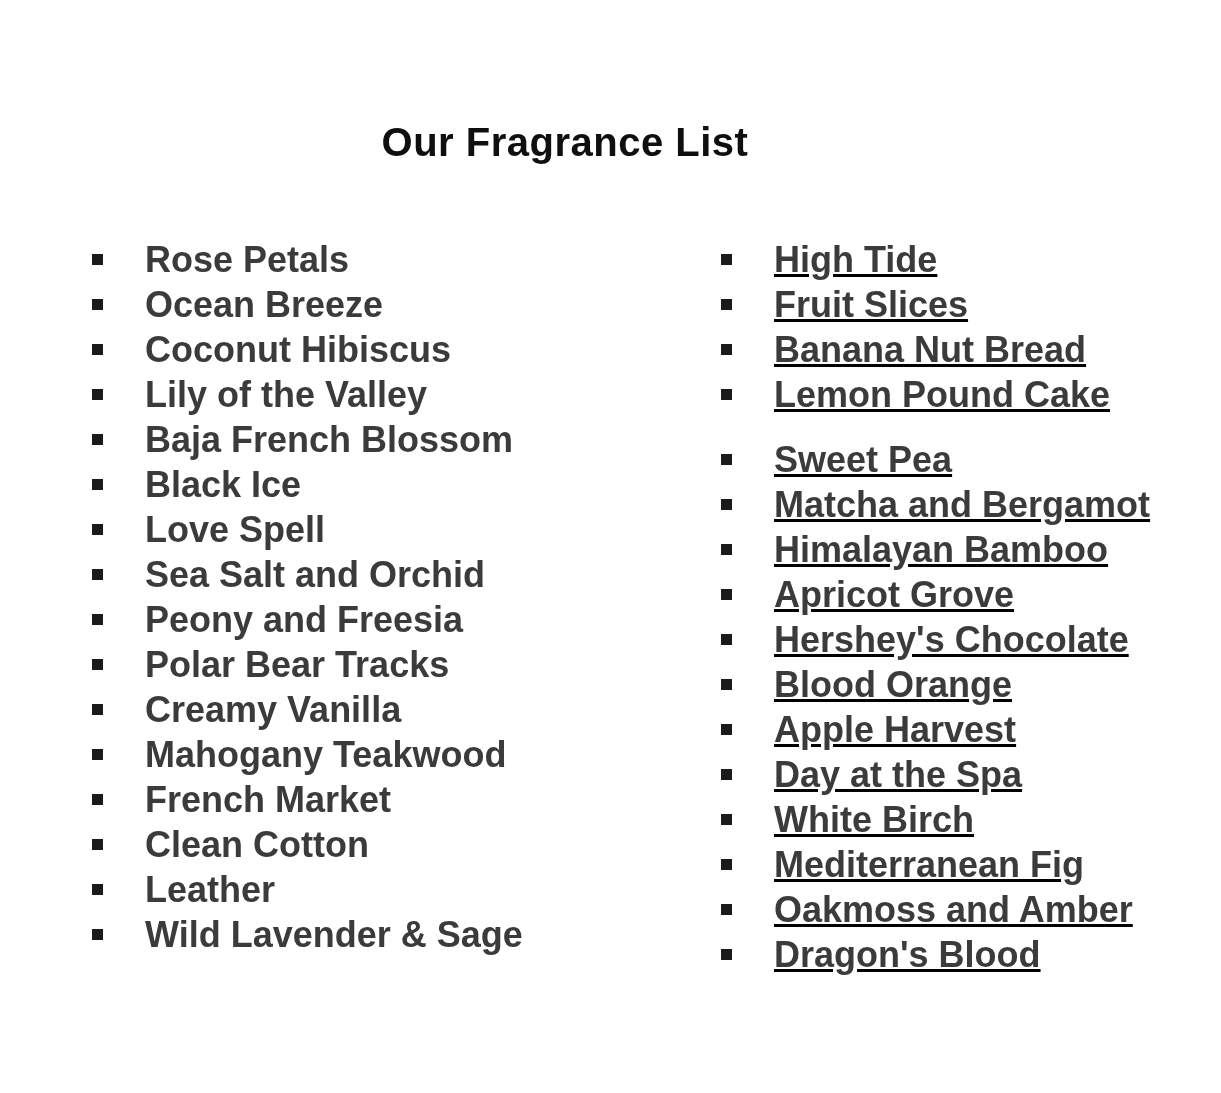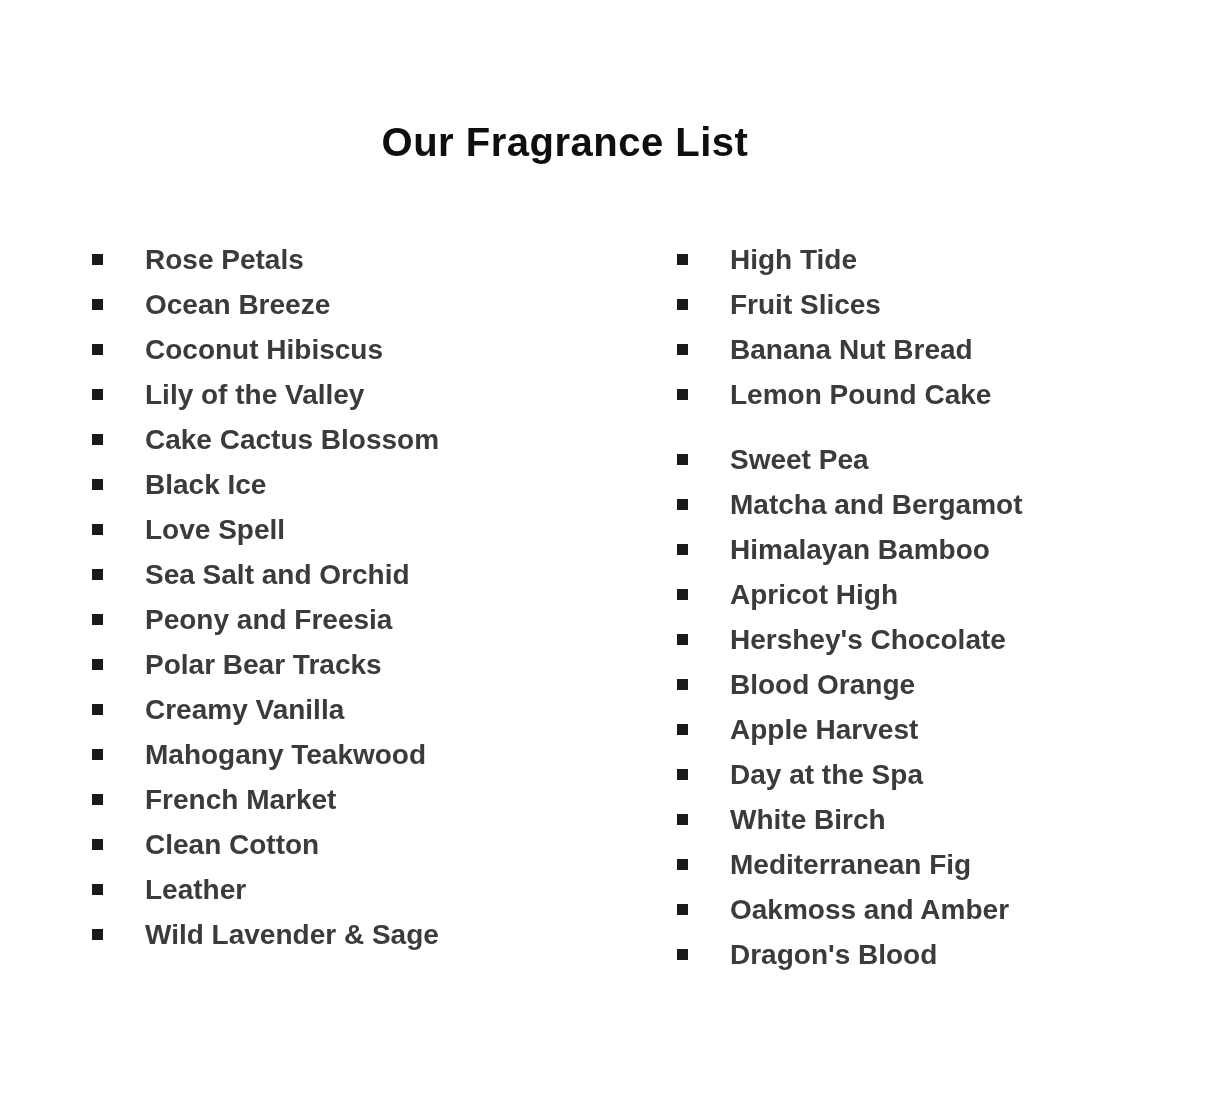--- a/index.html
+++ b/index.html
@@ -26,38 +26,38 @@
     font-weight: bold;
     letter-spacing: 0.5px;
     color: var(--title-text, #0f0f0f);
     white-space: nowrap;
   }
   .col {
     position: absolute;
     top: 237px;
   }
   .col-left  { left: 92px;  }
-  .col-right { left: 677px; }
+  .col-right { left: 721px; text-decoration: underline; }
   .row {
     display: flex;
     align-items: center;
     height: 45px;
     white-space: nowrap;
   }
   
   .col-right .row:nth-of-type(5) { margin-top: 20px; }
   .bullet {
     flex: 0 0 auto;
     width: 11px;
     height: 11px;
     background: var(--bullet, #1a1a1a);
     margin-right: 42px;
   }
   .label {
-    font-size: 28px;
+    font-size: 36px;
     font-weight: bold;
     color: var(--item-text, #3b3b3b);
     line-height: 1;
   }
 </style>
 </head>
 <body>
 
 <div class="page">
 
@@ -80,21 +80,21 @@
         <span class="label">Coconut Hibiscus</span>
       </div>
 
       <div class="row">
         <span class="bullet"></span>
         <span class="label">Lily of the Valley</span>
       </div>
 
       <div class="row">
         <span class="bullet"></span>
-        <span class="label">Cake Cactus Blossom</span>
+        <span class="label">Baja French Blossom</span>
       </div>
 
       <div class="row">
         <span class="bullet"></span>
         <span class="label">Black Ice</span>
       </div>
 
       <div class="row">
         <span class="bullet"></span>
         <span class="label">Love Spell</span>
@@ -178,21 +178,21 @@
         <span class="label">Matcha and Bergamot</span>
       </div>
 
       <div class="row">
         <span class="bullet"></span>
         <span class="label">Himalayan Bamboo</span>
       </div>
 
       <div class="row">
         <span class="bullet"></span>
-        <span class="label">Apricot High</span>
+        <span class="label">Apricot Grove</span>
       </div>
 
       <div class="row">
         <span class="bullet"></span>
         <span class="label">Hershey's Chocolate</span>
       </div>
 
       <div class="row">
         <span class="bullet"></span>
         <span class="label">Blood Orange</span>

